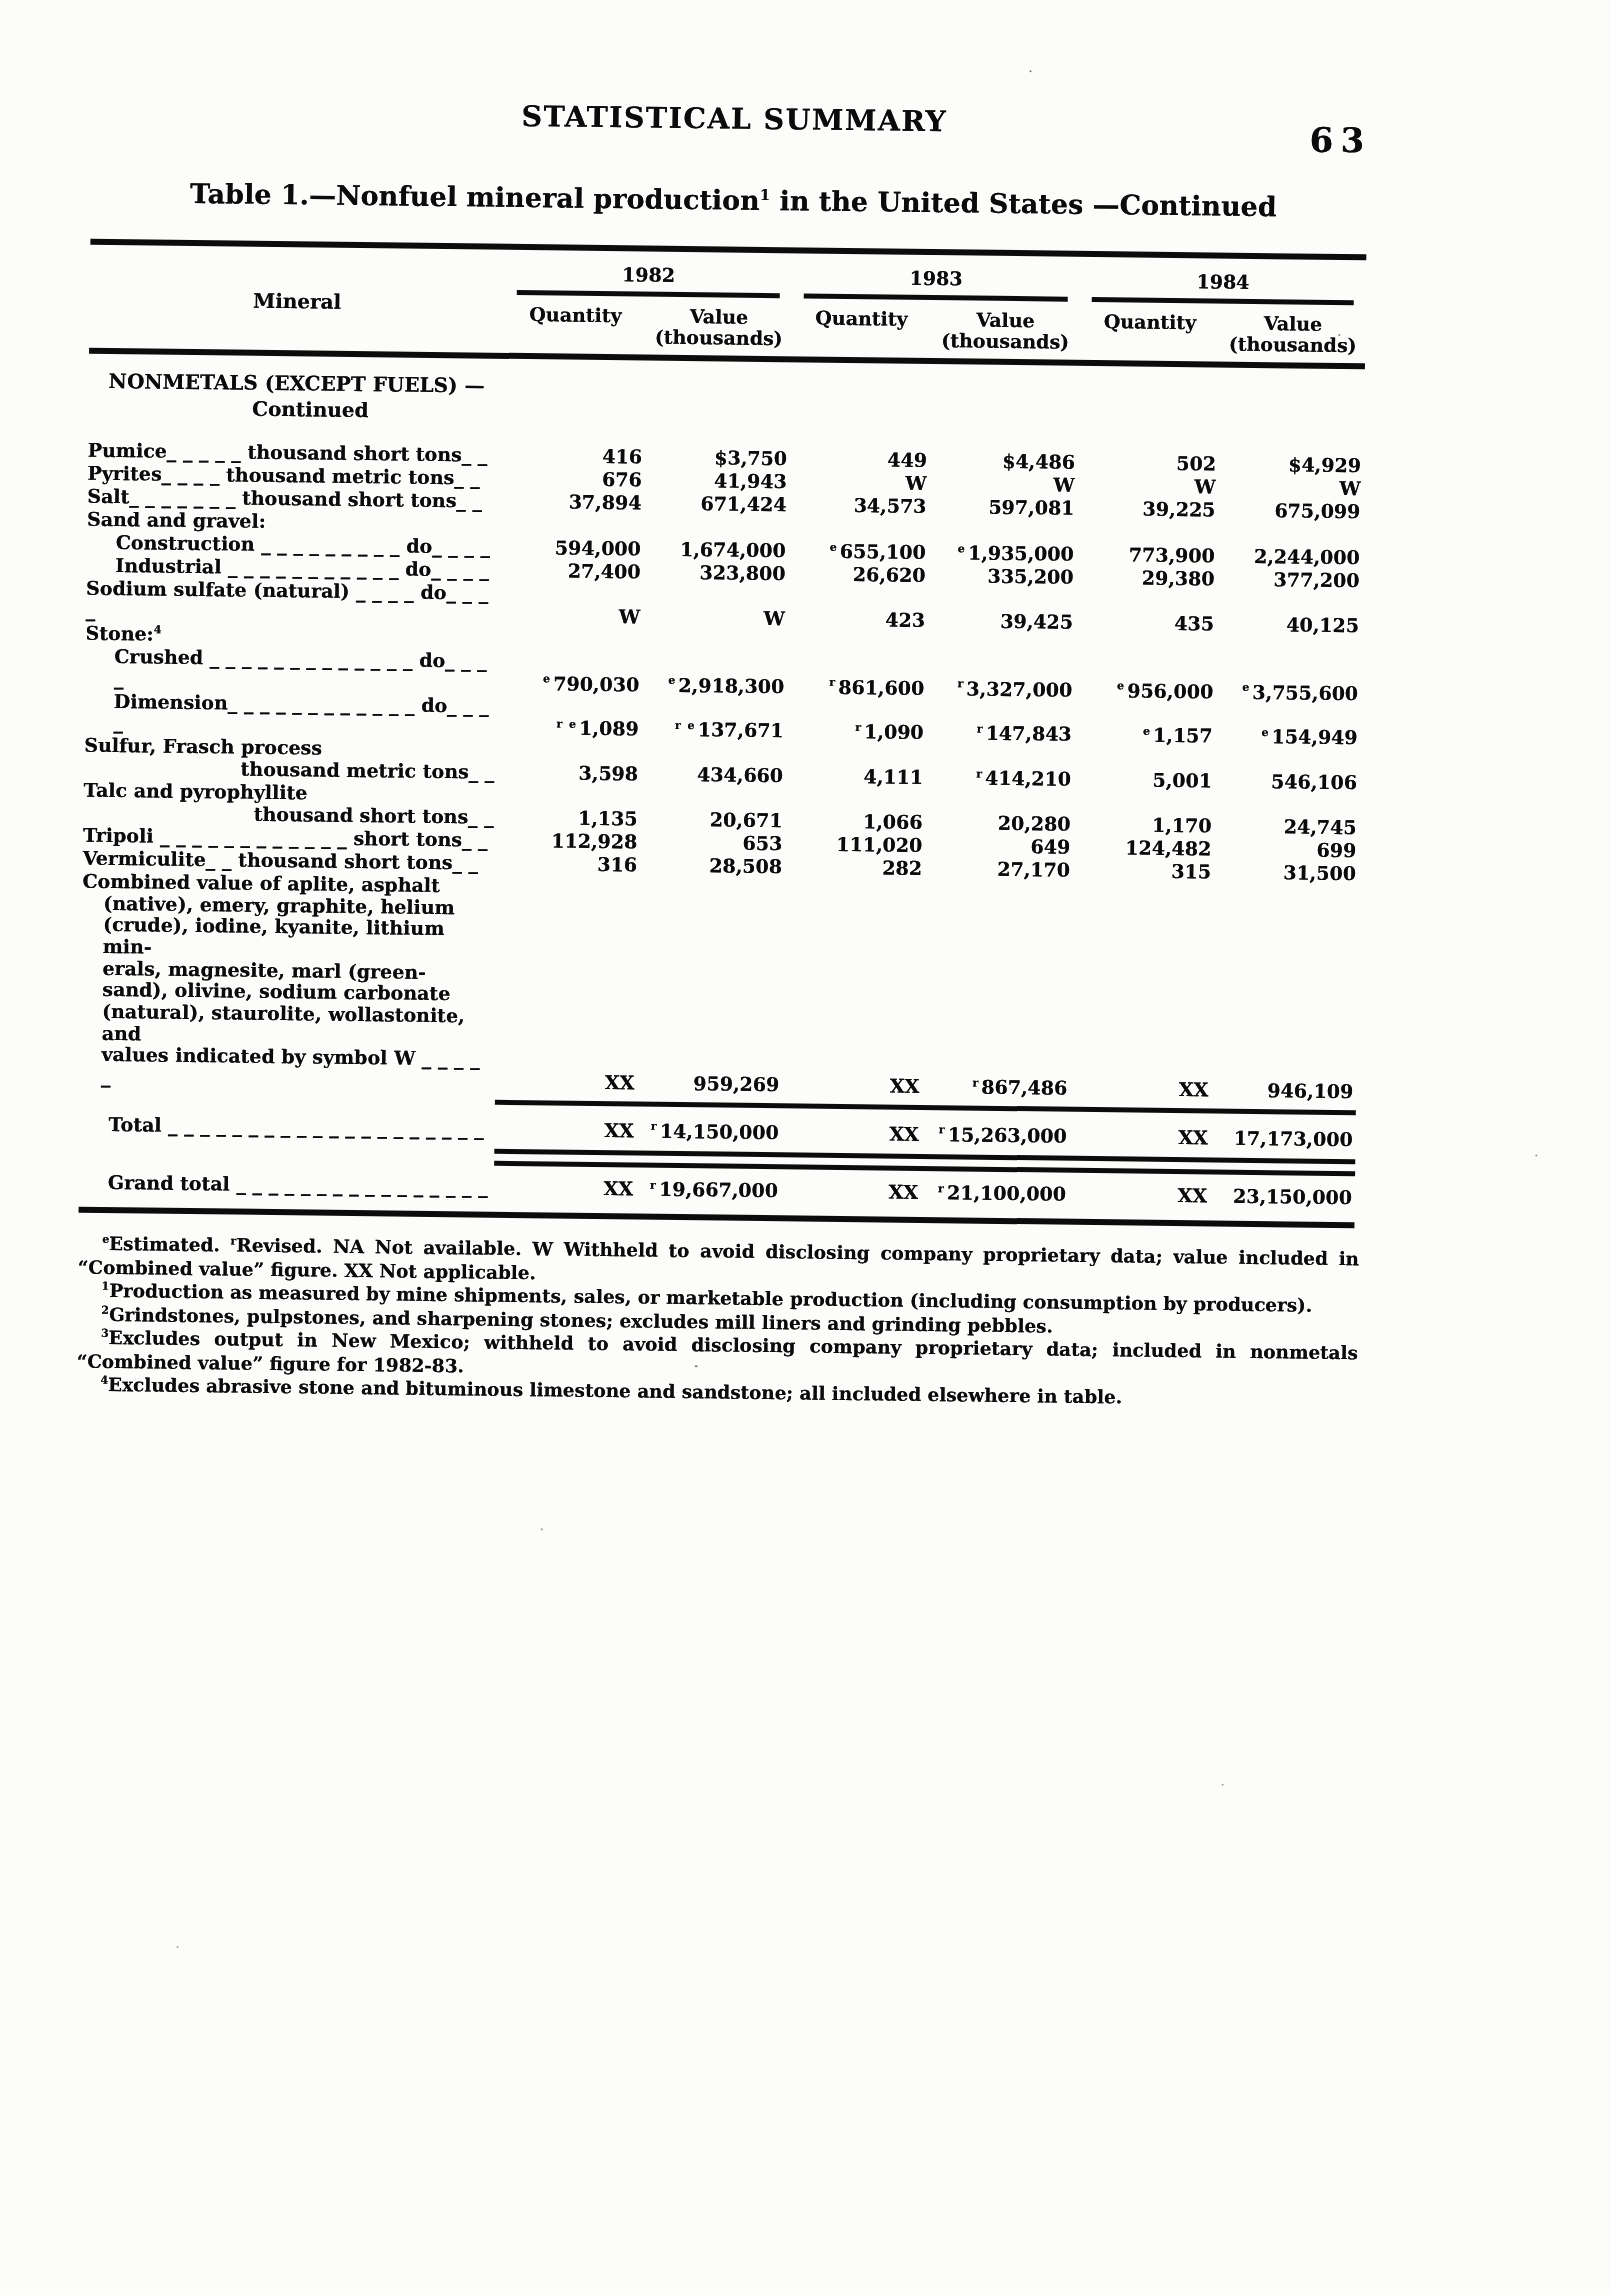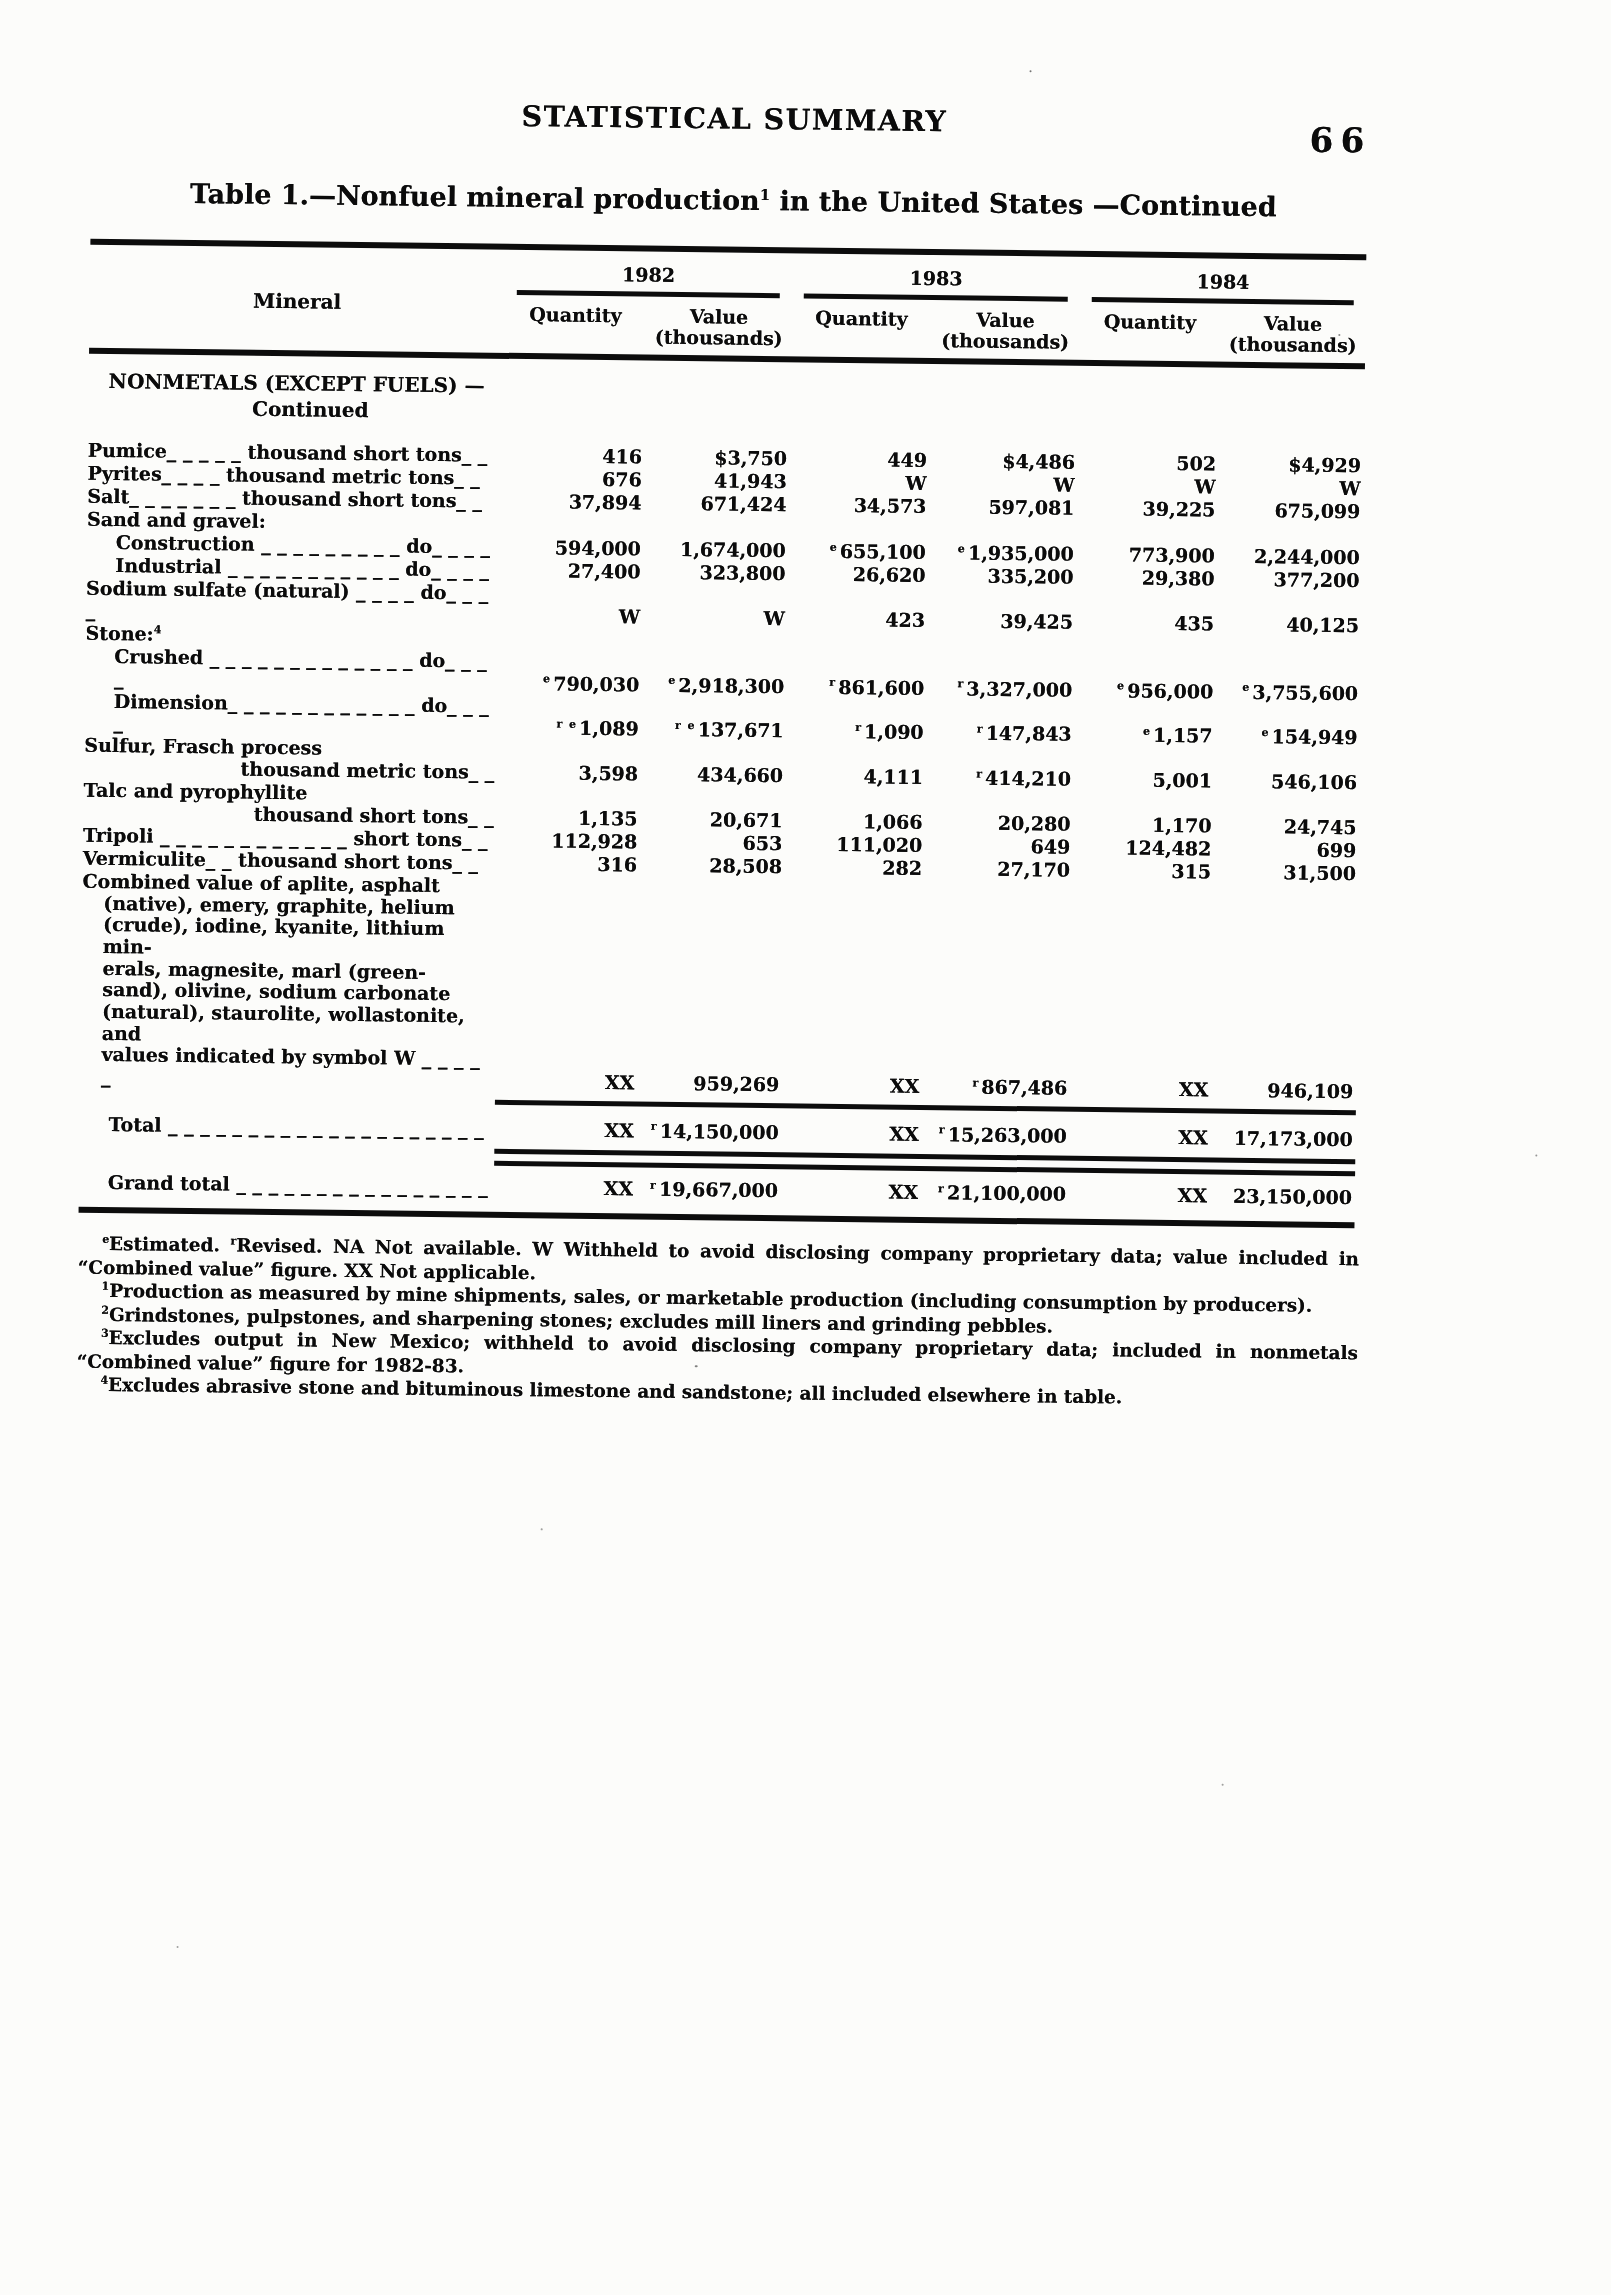--- a/index.html
+++ b/index.html
@@ -54,21 +54,21 @@
   .speck{position:absolute;background:#1a1a1a;border-radius:50%;}
 </style>
 </head>
 <body>
 
 <div class="page">
   <div class="sheet">
 
     <div class="masthead">STATISTICAL SUMMARY</div>
 
-    <div class="pagenum">66</div>
+    <div class="pagenum">63</div>
 
     <div class="table-title"><span>Table 1.—Nonfuel mineral production</span><sup>1</sup><span> in the United States —Continued</span></div>
 
     <div class="content">
       <div class="mtable">
         <div class="thead" id="thead">
             <div class="hcell mineral">Mineral</div>
             <div class="ygroup" style="grid-column:2 / span 2">
               <span>1982</span>
               <span class="ybar"></span>

